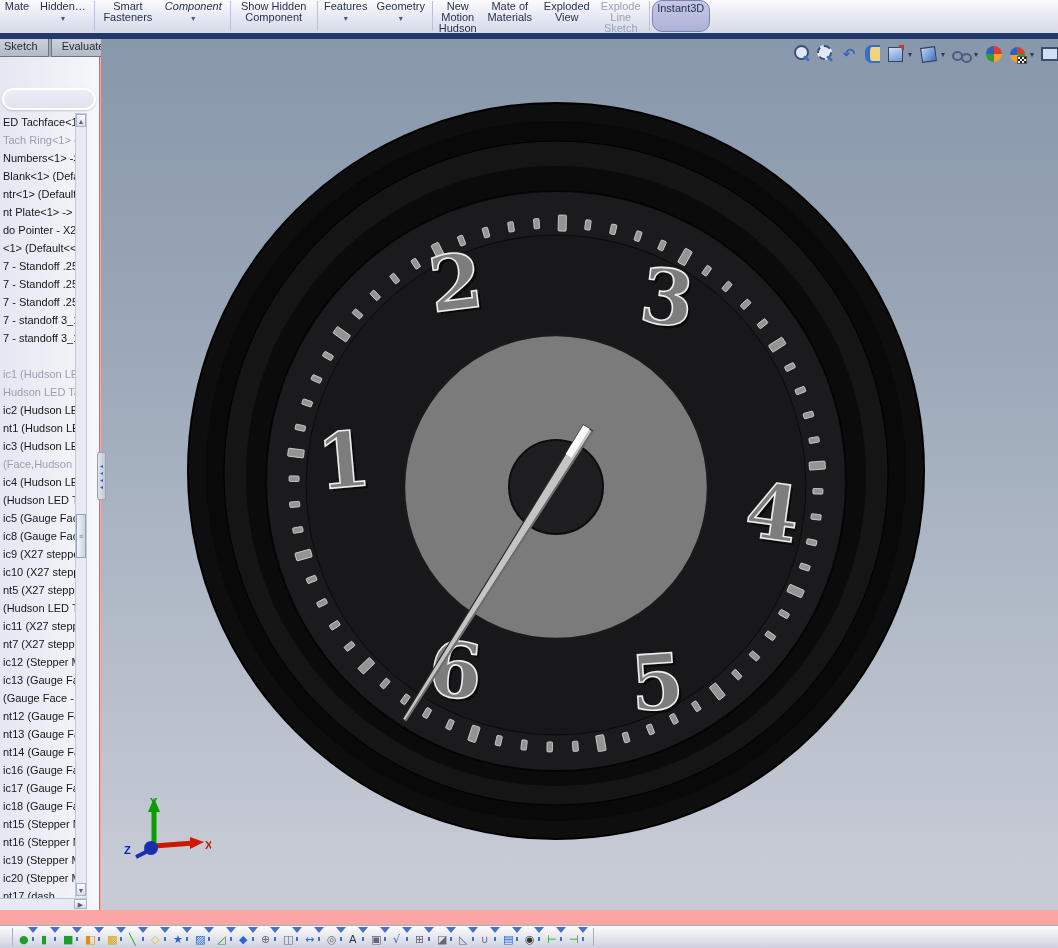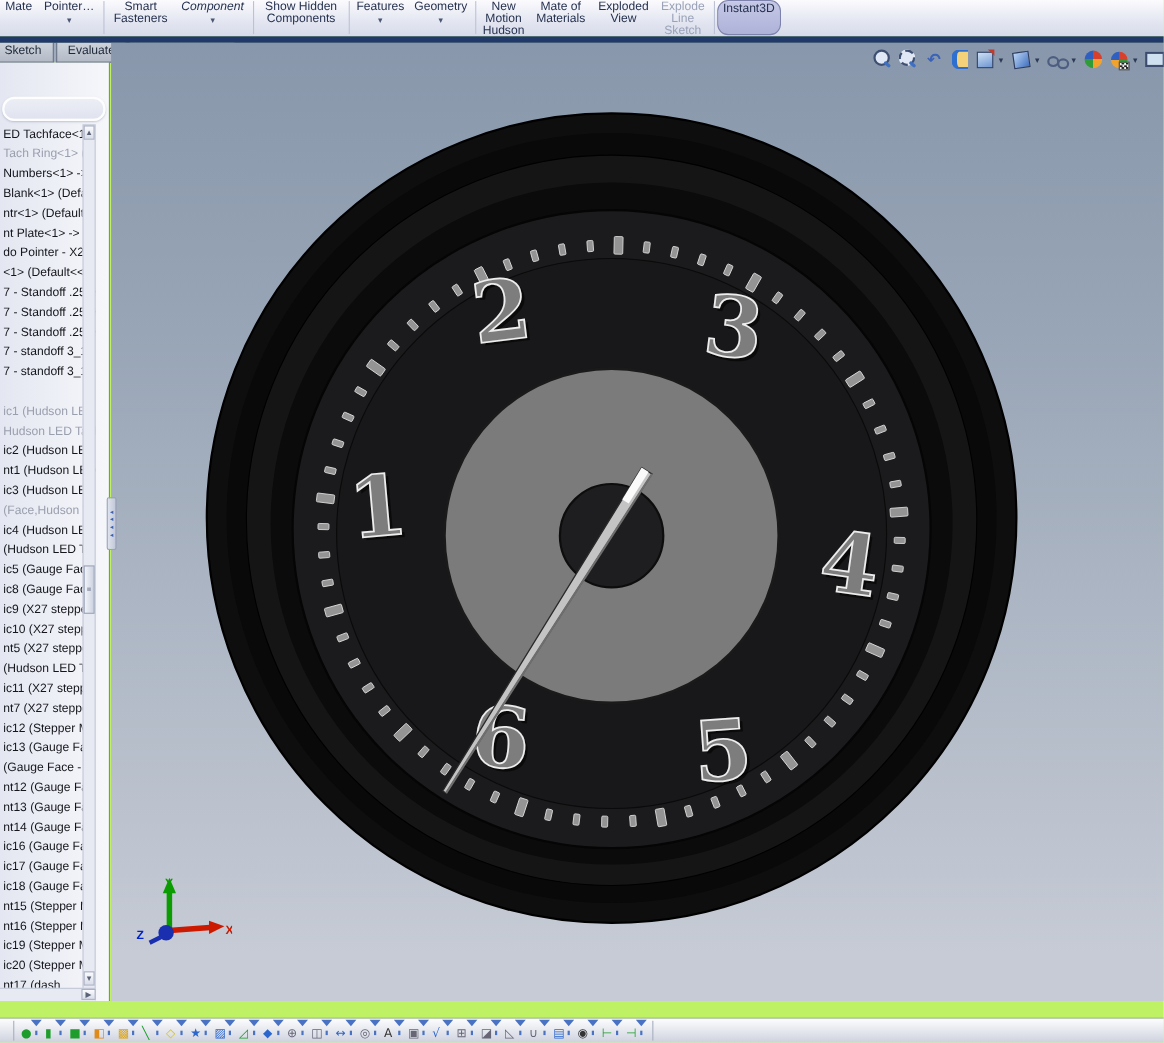--- a/index.html
+++ b/index.html
@@ -1,18 +1,18 @@
 <!DOCTYPE html>
 <html><head>
 <meta charset="utf-8">
 <style>
   * { margin:0; padding:0; box-sizing:border-box; }
   html,body { width:1058px; height:948px; overflow:hidden;
     font-family:"Liberation Sans","DejaVu Sans",sans-serif; }
-  #app { position:relative; width:1058px; height:948px; background:#bef264; }
+  #app { position:relative; width:1058px; height:948px; background:#fca5a5; }
 
   
   #cmdbar { position:absolute; left:0; top:0; width:1058px; height:33px;
     background:linear-gradient(#fbfbfe,#e3e6f1 60%,#d7dbe9);
     display:flex; align-items:flex-start; overflow:hidden; }
   .cmd-btn { position:relative; height:33px; padding:1px 6px 0 6px; text-align:center;
     font-size:11px; line-height:11px; color:#26324f; display:flex; flex-direction:column;
     align-items:center; justify-content:flex-start; white-space:normal; flex:0 0 auto; }
   .cmd-btn .lbl { display:block; }
   .cmd-btn .caret { font-size:8px; color:#4a5672; margin-top:1px; }
@@ -124,34 +124,34 @@
 </head>
 <body>
 
 <div id="app">
 
   <div id="cmdbar">
       <div class="cmd-btn" style="max-width: 34px;">
         <span class="lbl">Mate</span>
       </div>
       <div class="cmd-btn" style="max-width: 58px;">
-        <span class="lbl">Pointer…</span>
+        <span class="lbl">Hidden…</span>
         <span class="caret">▾</span>
       </div>
       <div class="cmd-sep"></div>
       <div class="cmd-btn" style="max-width: 62px;">
         <span class="lbl">Smart Fasteners</span>
       </div>
       <div class="cmd-btn" style="max-width: 72px; font-style: italic;">
         <span class="lbl">Component</span>
         <span class="caret">▾</span>
       </div>
       <div class="cmd-sep"></div>
       <div class="cmd-btn" style="max-width: 82px;">
-        <span class="lbl">Show Hidden Components</span>
+        <span class="lbl">Show Hidden Component</span>
       </div>
       <div class="cmd-sep"></div>
       <div class="cmd-btn" style="max-width: 52px;">
         <span class="lbl">Features</span>
         <span class="caret">▾</span>
       </div>
       <div class="cmd-btn" style="max-width: 58px;">
         <span class="lbl">Geometry</span>
         <span class="caret">▾</span>
       </div>

